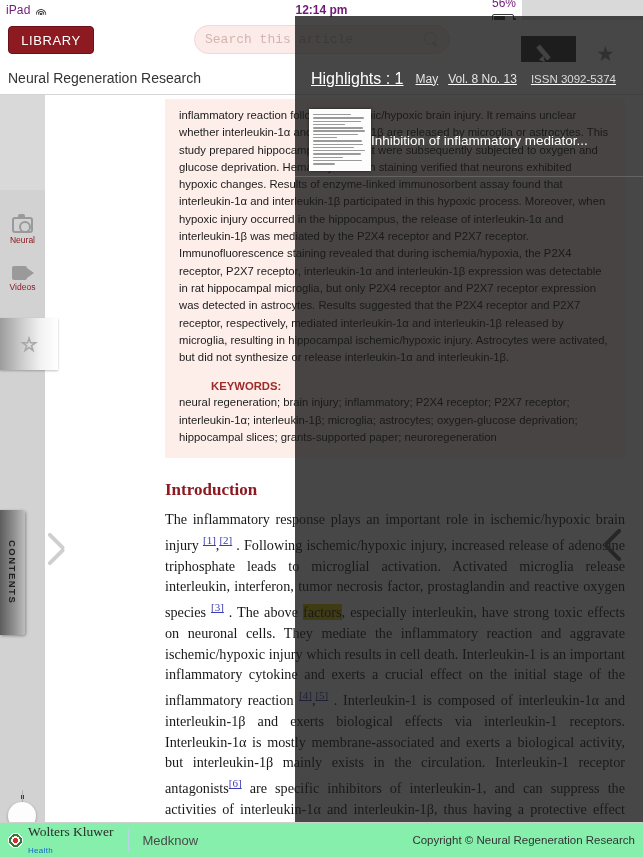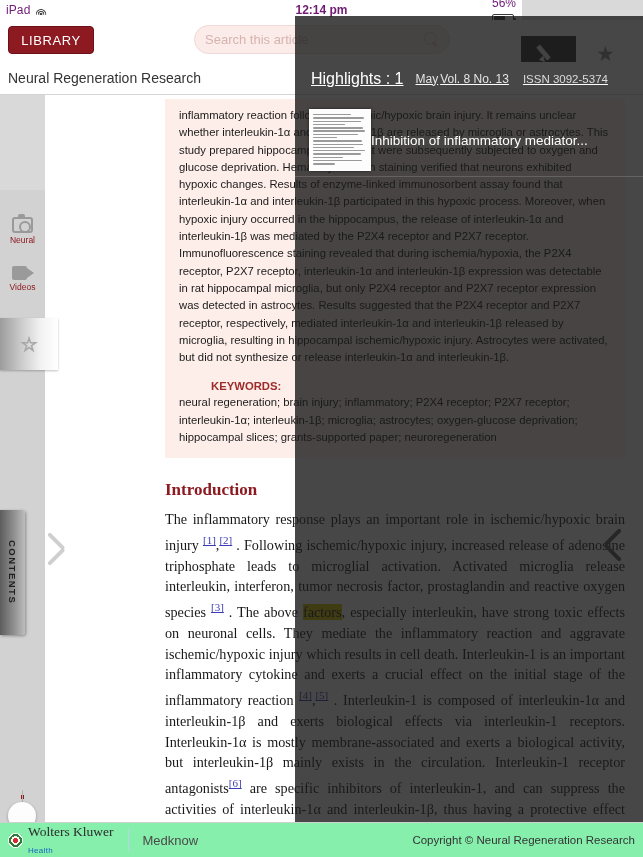--- a/index.html
+++ b/index.html
@@ -46,21 +46,21 @@
     display:flex; align-items:center; justify-content:center;
     cursor:pointer;
   }
   .searchbox {
     position:absolute; left:194px; top:5px; width:256px; height:29px;
     background:#fbecea; border:1px solid #f0d9d6; border-radius:15px;
     display:flex; align-items:center; padding:0 10px;
   }
   .searchbox input {
     border:none; background:transparent; outline:none; flex:1;
-    font-family:Liberation Sans, sans-serif; font-size:13px; color:#0c4a6e;
+    font-family:Liberation Mono, monospace; font-size:13px; color:#0c4a6e;
   }
   .searchbox input::placeholder { color:#d6b3ae; }
   .mag { width:15px; height:15px; position:relative; flex:0 0 15px; }
   .mag::before { content:""; position:absolute; left:0; top:0; width:11px; height:11px;
     border:1.6px solid #e5c4bf; border-radius:50%; }
   .mag::after { content:""; position:absolute; left:9px; top:9px; width:6px; height:1.6px;
     background:#e5c4bf; transform:rotate(45deg); transform-origin:left center;}
 
   .tool-item {
     position:absolute; top:0; width:55px; height:55px;
@@ -214,21 +214,21 @@
   .hl-overlay {
     position:absolute; left:295px; top:16px; width:348px; height:806px;
     background:rgba(25,25,25,.80);
   }
   .hl-head {
     position:absolute; top:46px; left:0; width:348px; height:33px;
     display:flex; align-items:center; color:#ffffff;text-decoration:underline;
   }
   .hl-head .t1 { font-size:16px; margin-left:16px; }
   .hl-head .t2 { font-size:12px; margin-left:12px; color:#e4e4e4; }
-  .hl-head .t3 { font-size:12px; margin-left:2px; color:#e4e4e4; }
+  .hl-head .t3 { font-size:12px; margin-left:10px; color:#e4e4e4; }
   .hl-head .t4 { font-size:11.5px; margin-left:14px; color:#dcdcdc; }
 
   .hl-row {
     position:absolute; top:88px; left:0; width:348px; height:73px;
     display:flex; align-items:center; cursor:pointer;
     border-bottom:1px solid rgba(255,255,255,.16);
   }
   .hl-thumb {
     width:62px; height:62px; margin-left:14px; background:#fdfdfd;
     box-shadow:0 0 3px rgba(0,0,0,.5); padding:5px 4px; overflow:hidden;

